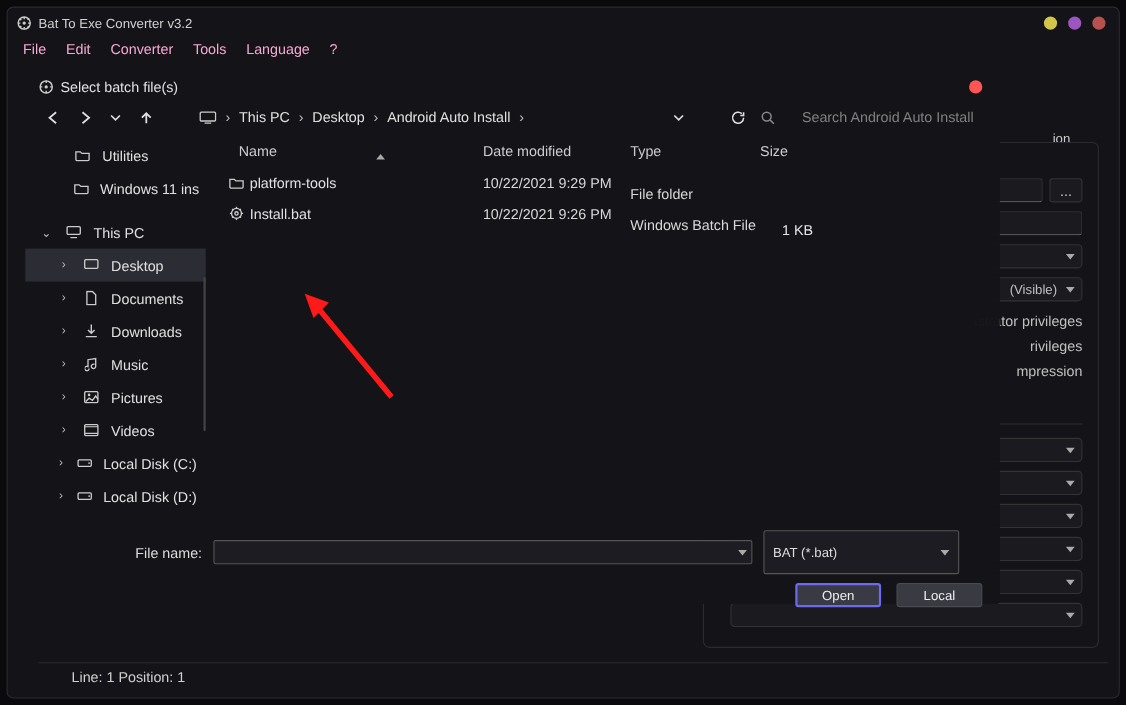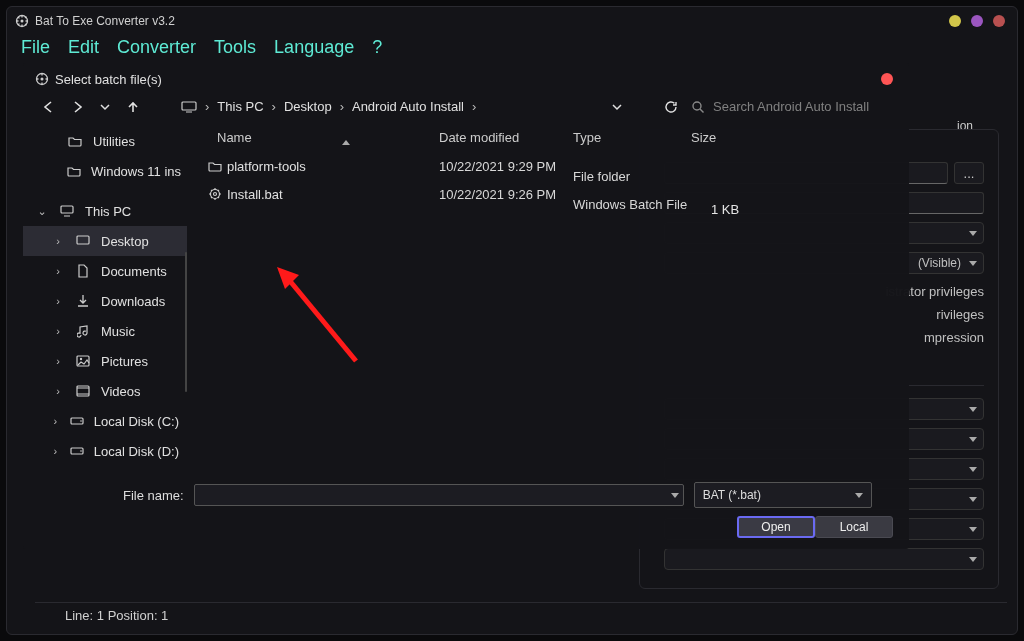--- a/index.html
+++ b/index.html
@@ -29,22 +29,22 @@
       color: #d0d0d0;
     }
     .titlebar .tb-icon { margin-right: 6px; }
     .titlebar-spacer { flex: 1; }
     .win-dots { display: flex; gap: 10px; margin-right: 4px; }
     .win-dot { width: 12px; height: 12px; border-radius: 50%; }
     .menubar {
       display: flex;
       gap: 18px;
       padding: 2px 14px 6px;
-      font-size: 18px;
-      color: #5eead4;
+      font-size: 13px;
+      color: #f9a8d4;
     }
     .menubar span { cursor: default; }
     .statusbar {
       position: absolute;
       left: 28px; right: 10px; bottom: 6px;
       height: 26px;
       border-top: 1px solid #2a2a30;
       display: flex;
       align-items: center;
       padding: 0 30px;
@@ -105,21 +105,21 @@
     }
     .dlg-navrow {
       display: flex; align-items: center; gap: 12px;
       padding: 10px 18px 8px;
       font-size: 13px; color: #e0e0e0;
     }
     .nav-ic { width: 16px; display:inline-flex; justify-content:center; color:#e0e0e0; cursor:default; }
     .crumb-sep { color:#bbb; }
     .breadcrumbs { display:flex; align-items:center; gap:8px; flex:1; }
     .search {
-      display:flex; align-items:center; gap:8px; color:#888;
+      display:flex; align-items:center; gap:24px; color:#888;
       width: 200px; margin-left:auto;
     }
     .search-text { color:#808080; font-size:13px; }
     .dlg-body { display:flex; height: 350px; }
     .sidebar {
       width: 164px;
       padding-top: 4px;
       font-size: 13px;
       color:#e0e0e0;
       position:relative;
@@ -160,25 +160,25 @@
     .dlg-footer {
       padding: 10px 16px 8px 100px;
     }
     .fn-row { display:flex; align-items:center; gap:10px; }
     .fn-label { font-size:13px; color:#ddd; }
     .fn-input {
       flex:0 0 490px; height:22px; border:1px solid #555; background:#1c1c22; border-radius:2px;
       display:flex; align-items:center; justify-content:flex-end; padding:0 4px;
     }
     .ft-combo {
-      flex:0 0 178px; height:26px; border:1px solid #555; background:#1c1c22;
+      flex:0 0 178px; height:40px; border:1px solid #555; background:#1c1c22;
       display:flex; align-items:center; padding:0 8px; border-radius:2px;
       color:#ddd; font-size:12px;
     }
-    .btn-row { display:flex; justify-content:flex-end; padding:8px 0 0; }
+    .btn-row { display:flex; gap:14px; justify-content:flex-end; padding:8px 0 0; }
     .btn {
       width: 78px; height: 22px; border-radius:3px; display:flex; align-items:center; justify-content:center;
       font-size:12px; color:#eee; background:#3a3a42; border:1px solid #4a4a52; cursor:default;
     }
     .btn.primary { background:#3a3a44; border:2px solid #6a6af2; }
     
     .arrow { position:absolute; left:248px; top:198px; pointer-events:none; }
     svg { display:block; }
   </style>
 </head>

